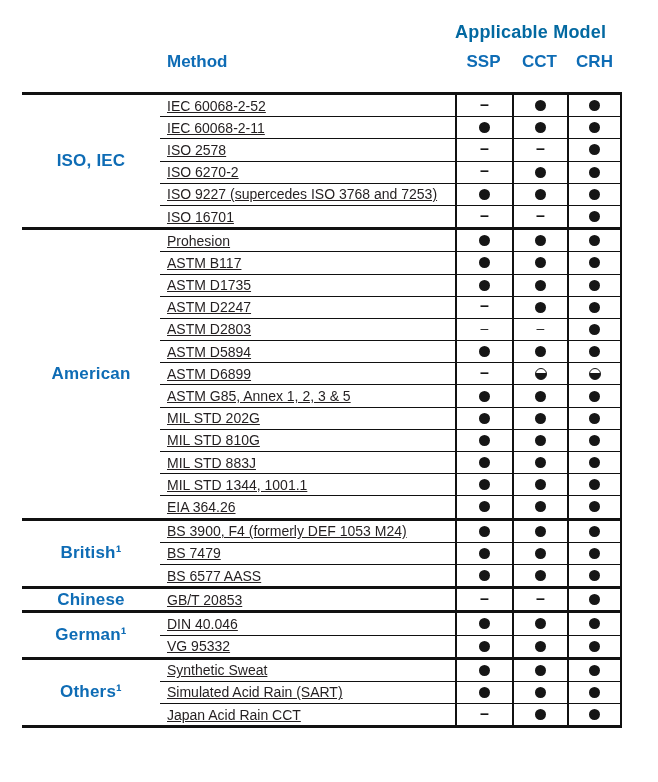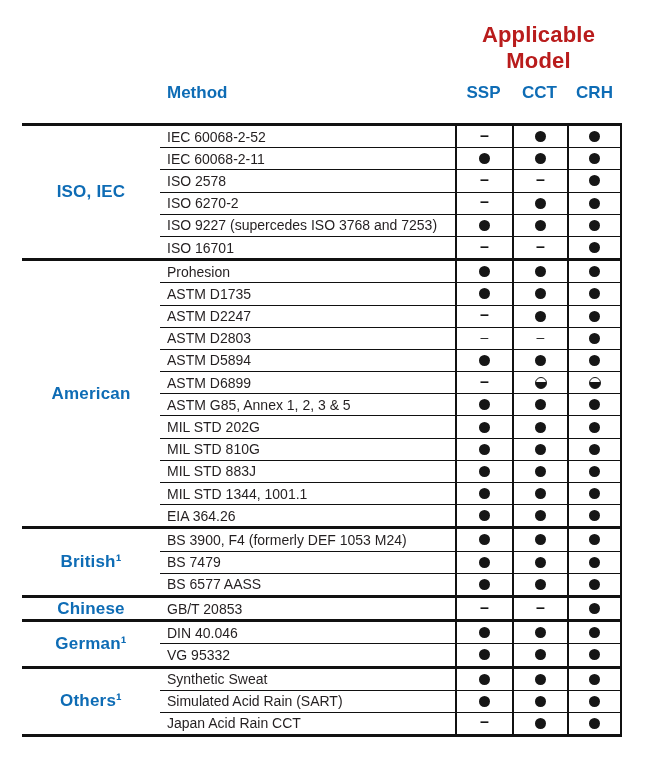--- a/index.html
+++ b/index.html
@@ -7,43 +7,43 @@
   body {
     width:658px; height:782px; overflow:hidden;
     font-family:"Liberation Sans", sans-serif;
     -webkit-font-smoothing:antialiased;
   }
   .doc-table { margin:22px 0 0 22px; width:600px; }
 
   
   .hdr { display:grid; grid-template-columns:138px 295px 57px 55px 55px; }
   .hdr-applicable {
-    grid-column:3/6; grid-row:1; text-align:center;
-    font-size:22px; font-weight:bold; color:#b91c1c; padding-bottom:9px; letter-spacing:.2px;
+    grid-column:3/6; grid-row:1; text-align:left;
+    font-size:18px; font-weight:bold; color:#0369a1; padding-bottom:9px; letter-spacing:.2px;
   }
   .hdr-method {
     grid-column:2; grid-row:2; font-size:17px; font-weight:bold; color:#0e6cb5;
     padding:0 0 8px 7px;
   }
   .hdr-col { grid-row:2; text-align:center; font-size:17px; font-weight:bold; color:#0e6cb5; padding-bottom:20px; }
   .hdr-col.c1{grid-column:3;} .hdr-col.c2{grid-column:4;} .hdr-col.c3{grid-column:5;}
 
   
   #table-body { border-bottom:3px solid #111; }
   .section { display:flex; border-top:3px solid #111; }
   .cat {
     width:138px; display:flex; align-items:center; justify-content:center;
   }
   .cat-label { font-size:17px; font-weight:bold; color:#0e6cb5; letter-spacing:.2px; }
   .rows { flex:1; display:flex; flex-direction:column; }
   .row { display:flex; height:21.2px; }
   .row + .row { border-top:1.5px solid #111; }
   .m-cell {
     flex:1; display:flex; align-items:center; padding-left:7px;
-    font-size:14px; color:#231f20; white-space:nowrap; overflow:hidden;
+    font-size:14px; color:#231f20; white-space:nowrap; overflow:hidden;text-decoration:underline;
   }
   .s-cell {
     display:flex; align-items:center; justify-content:center;
     border-left:2px solid #111; box-sizing:border-box;
   }
   .s-cell.first { width:57px; }
   .s-cell:not(.first) { width:55px; }
   .s-cell:last-child { border-right:2px solid #111; }
 
   .dot { width:11px; height:11px; border-radius:50%; background:#161616; }
@@ -157,20 +157,32 @@
               <span class="dot"></span>
             </div>
             <div class="s-cell">
               <span class="dot"></span>
             </div>
             <div class="s-cell">
               <span class="dot"></span>
             </div>
           </div>
           <div class="row">
+            <div class="m-cell">ASTM B117</div>
+            <div class="s-cell first">
+              <span class="dot"></span>
+            </div>
+            <div class="s-cell">
+              <span class="dot"></span>
+            </div>
+            <div class="s-cell">
+              <span class="dot"></span>
+            </div>
+          </div>
+          <div class="row">
             <div class="m-cell">ASTM D1735</div>
             <div class="s-cell first">
               <span class="dot"></span>
             </div>
             <div class="s-cell">
               <span class="dot"></span>
             </div>
             <div class="s-cell">
               <span class="dot"></span>
             </div>

